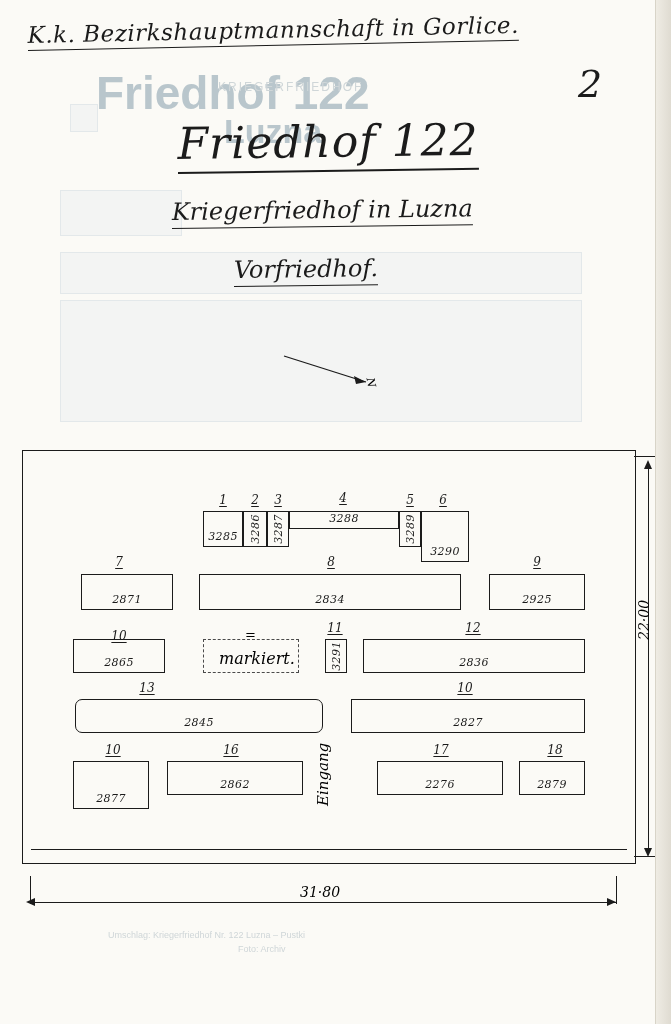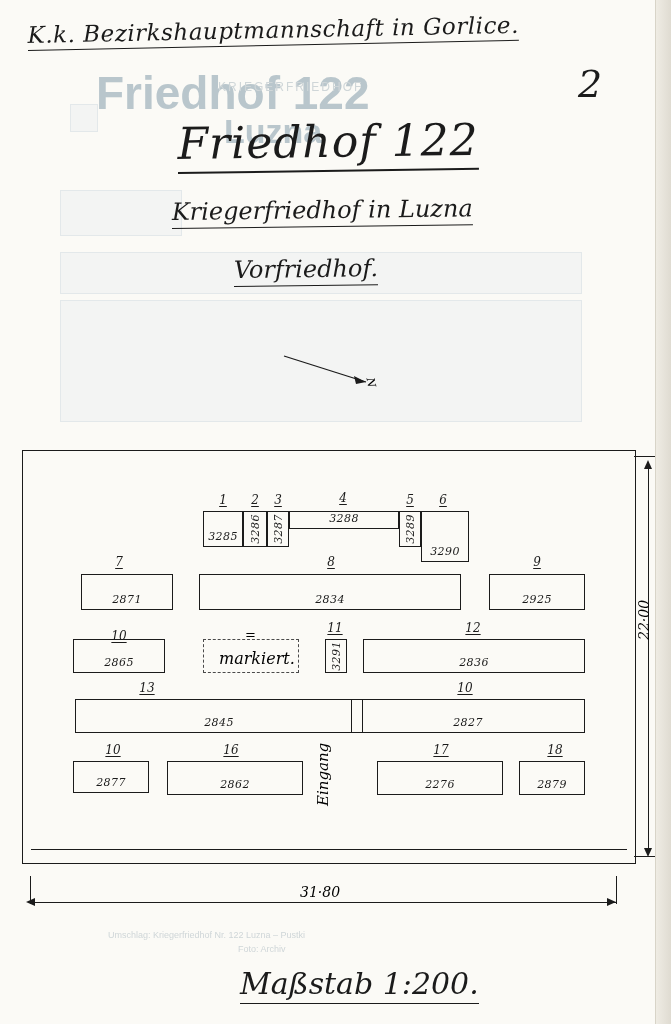--- a/index.html
+++ b/index.html
@@ -328,30 +328,30 @@
     <div class="plot vert" style="left:302px; top:188px; width:22px; height:34px;">
       <span class="pnum">3291</span>
     </div>
     <div class="plot" style="left:340px; top:188px; width:222px; height:34px;">
       <span class="pnum">2836</span>
     </div>
     <div class="plabel" style="left:82px; top:170px; width:28px;margin-top:8px;"><u>10</u></div>
     <div class="plabel" style="left:298px; top:170px; width:28px;"><u>11</u></div>
     <div class="plabel" style="left:436px; top:170px; width:28px;"><u>12</u></div>
 
-    <div class="plot" style="left:52px; top:248px; width:288px; height:34px;">
+    <div class="plot" style="left:52px; top:248px; width:248px; height:34px;border-radius:7px;">
       <span class="pnum">2845</span>
     </div>
     <div class="plot" style="left:328px; top:248px; width:234px; height:34px;">
       <span class="pnum">2827</span>
     </div>
     <div class="plabel" style="left:110px; top:230px; width:28px;"><u>13</u></div>
     <div class="plabel" style="left:428px; top:230px; width:28px;"><u>10</u></div>
 
-    <div class="plot" style="left:50px; top:310px; width:76px; height:32px;">
+    <div class="plot" style="left:50px; top:310px; width:76px; height:48px;">
       <span class="pnum">2877</span>
     </div>
     <div class="plot" style="left:144px; top:310px; width:136px; height:34px;">
       <span class="pnum">2862</span>
     </div>
     <div class="plot" style="left:354px; top:310px; width:126px; height:34px;">
       <span class="pnum">2276</span>
     </div>
     <div class="plot" style="left:496px; top:310px; width:66px; height:34px;">
       <span class="pnum">2879</span>
@@ -373,17 +373,16 @@
   <div class="tick" style="left:616px; top:876px; width:1.3px; height:28px;"></div>
   <div id="dim-bottom-label">31·80</div>
 
   <div class="dimline" style="left:648px; top:468px; width:1.3px; height:380px;"></div>
   <div class="arrowhead ah-up" style="left:644px; top:460px;"></div>
   <div class="arrowhead ah-down" style="left:644px; top:848px;"></div>
   <div class="tick" style="left:634px; top:456px; width:26px; height:1.3px;"></div>
   <div class="tick" style="left:634px; top:856px; width:26px; height:1.3px;"></div>
   <div id="dim-right-label">22·00</div>
 
-  <div id="scale-note" class="script">Maßstab 1:200.</div>
 
   <div class="right-strip"></div>
 
 </div>
 
 </body></html>

